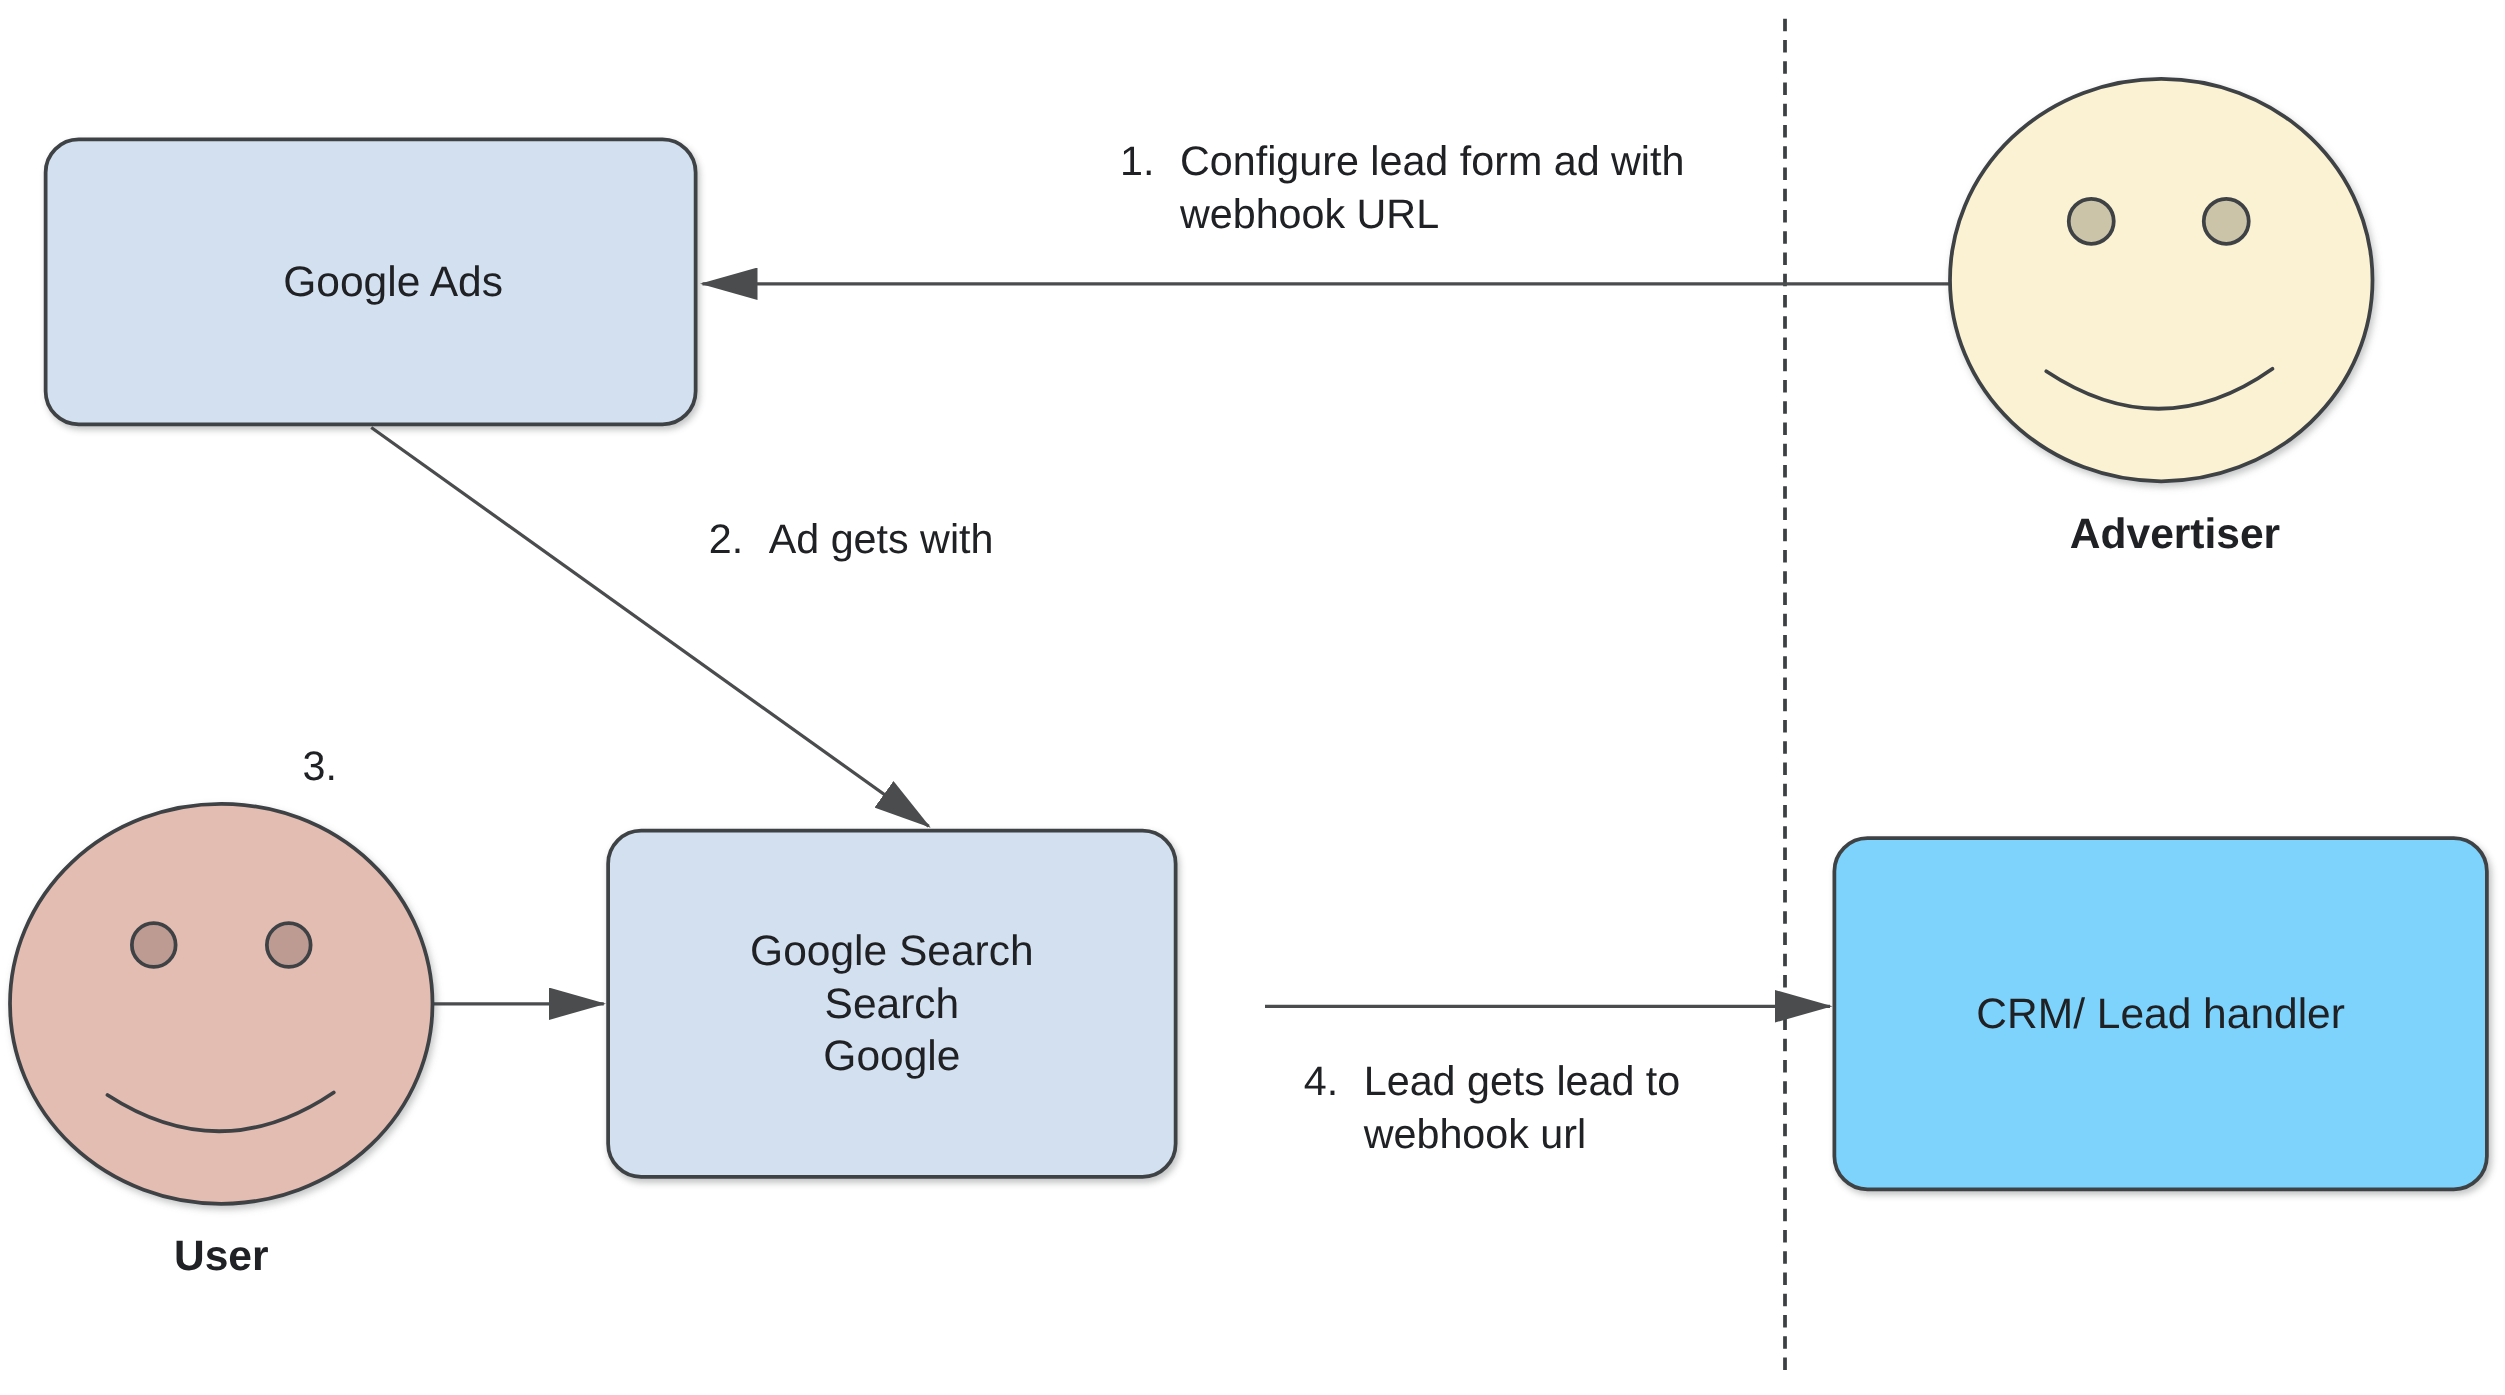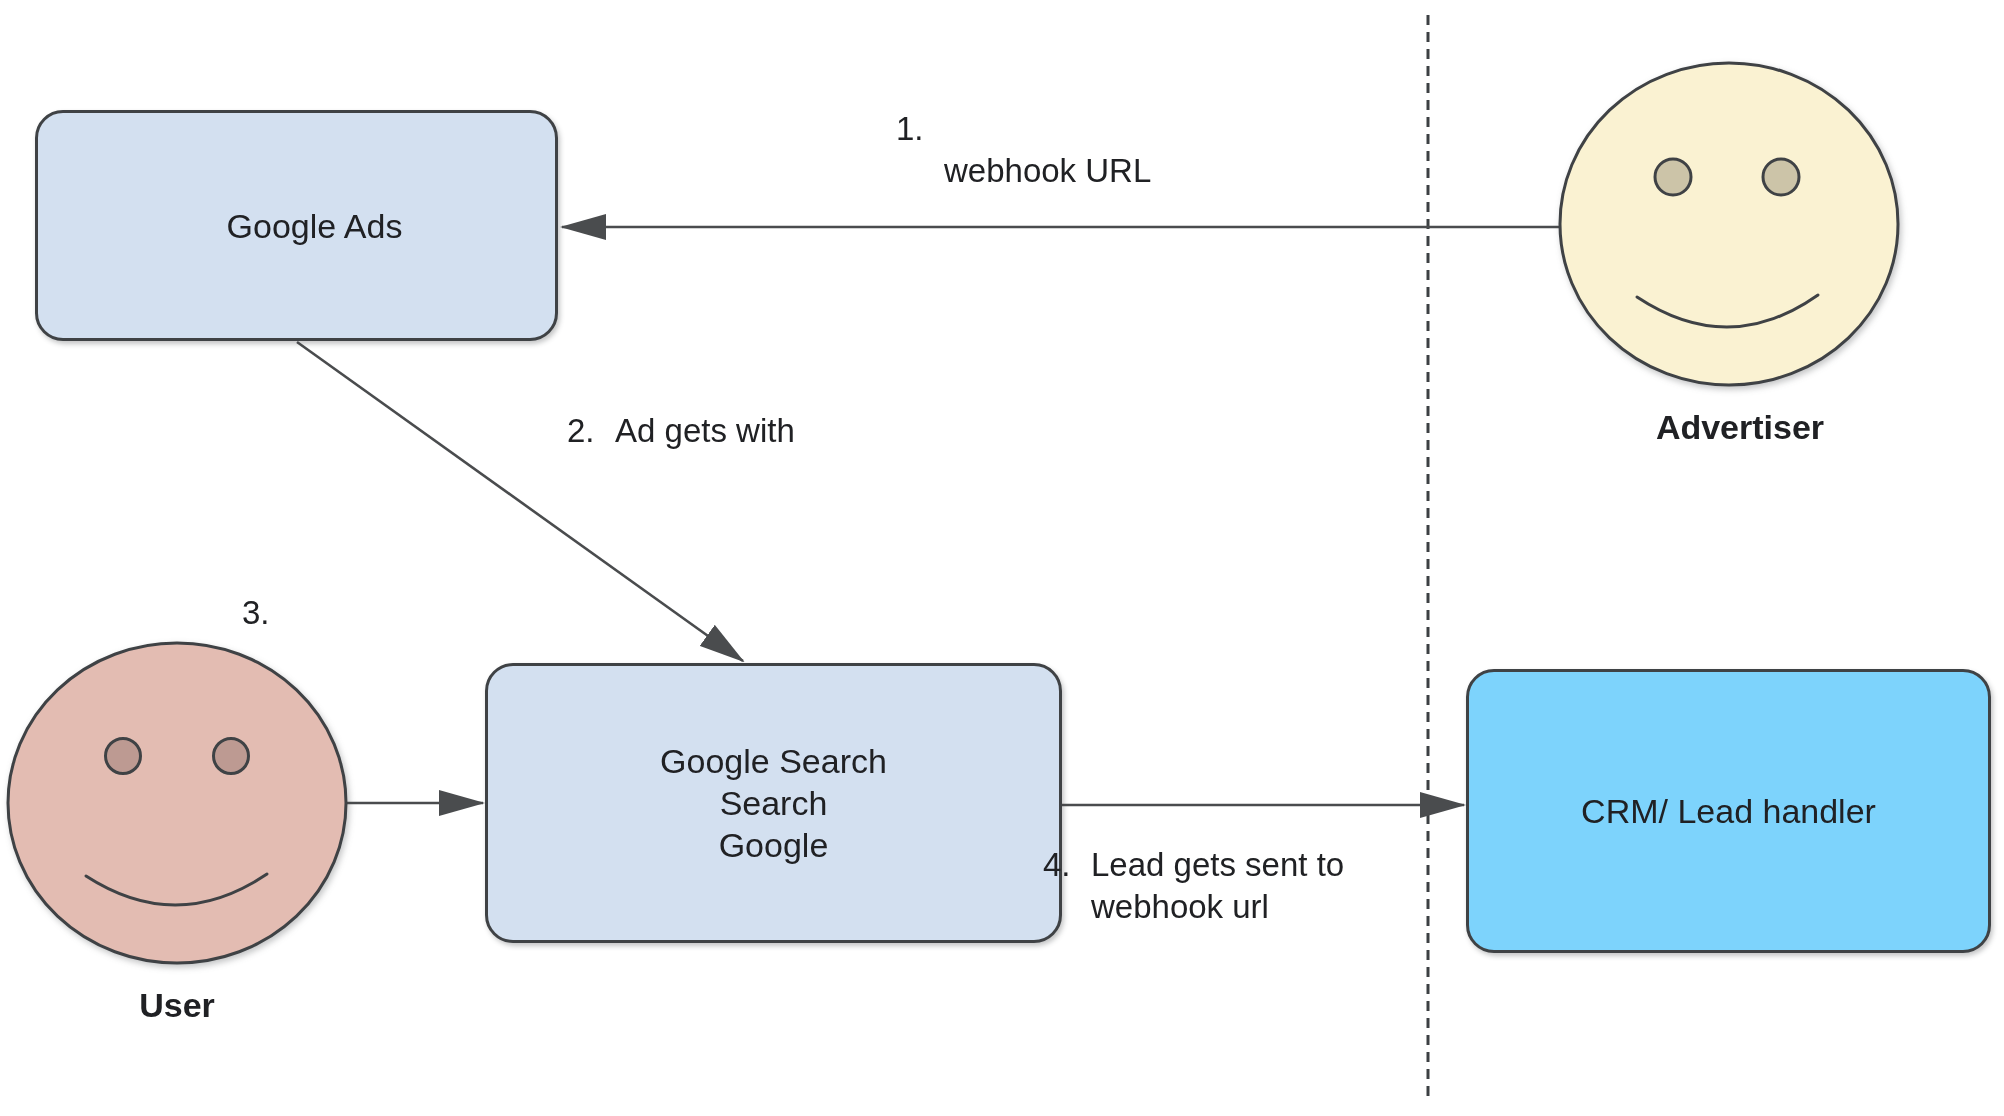--- a/index.html
+++ b/index.html
@@ -12,21 +12,21 @@
 
   .node{
     position:absolute;box-sizing:border-box;border:3px solid #3f4245;border-radius:28px;
     display:flex;align-items:center;justify-content:center;text-align:center;
     font-size:34px;line-height:42px;color:#202124;
     box-shadow:2px 3px 5px rgba(60,64,67,.30);
   }
   .node.blue{background:#d3e0f0;}
   .node.yellow{background:#7dd3fc;}
   #node-google-ads{left:35px;top:110px;width:523px;height:231px;padding-left:36px;}
-  #node-channels{left:485px;top:663px;width:577px;height:280px;}
+  #node-channels{left:485px;top:663px;width:457px;height:280px;}
   #node-crm{left:1466px;top:669px;width:525px;height:284px;}
 
   .actor-label{
     position:absolute;font-size:34px;font-weight:bold;text-align:center;width:300px;
   }
   #advertiser-label{left:1590px;top:408px;}
   #user-label{left:27px;top:986px;}
 
   .step{
     position:absolute;display:flex;font-size:33px;line-height:42px;color:#202124;white-space:nowrap;
@@ -89,35 +89,35 @@
   <div class="node yellow" id="node-crm">
     <span>CRM/ Lead handler</span>
   </div>
 
   <div class="actor-label" id="user-label">User</div>
   <div class="actor-label" id="advertiser-label">Advertiser</div>
 
   <div class="step" id="step-1">
     <span class="num">1.</span>
     <span class="stext">
-      <br>
+      <span>Configure lead form ad with</span><br>
       <span>webhook URL</span>
     </span>
   </div>
 
   <div class="step" id="step-2">
     <span class="num">2.</span>
     <span class="stext">Ad gets with</span>
   </div>
 
   <div class="step" id="step-3">
     <span class="num">3.</span>
   </div>
 
   <div class="step" id="step-4">
     <span class="num">4.</span>
     <span class="stext">
-      <span>Lead gets sent to</span><br>
+      <span>Lead gets lead to</span><br>
       <span>webhook url</span>
     </span>
   </div>
 
 </div>
 
 </body></html>

